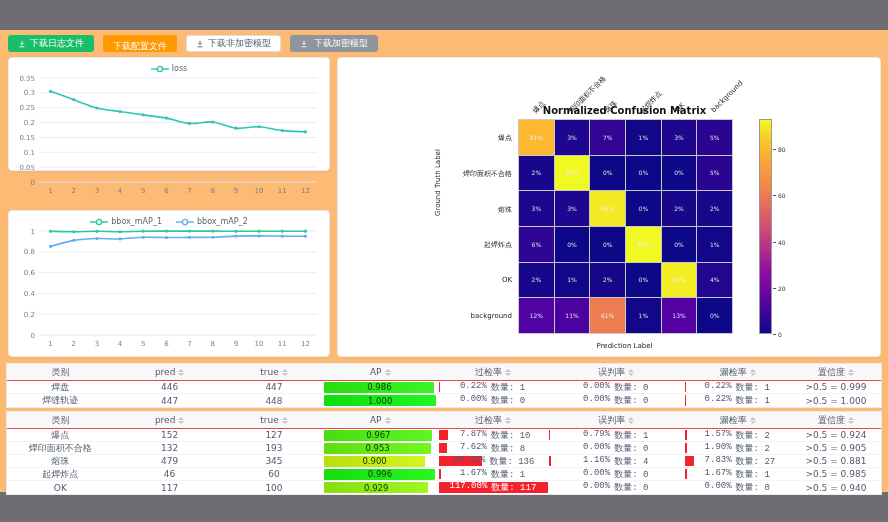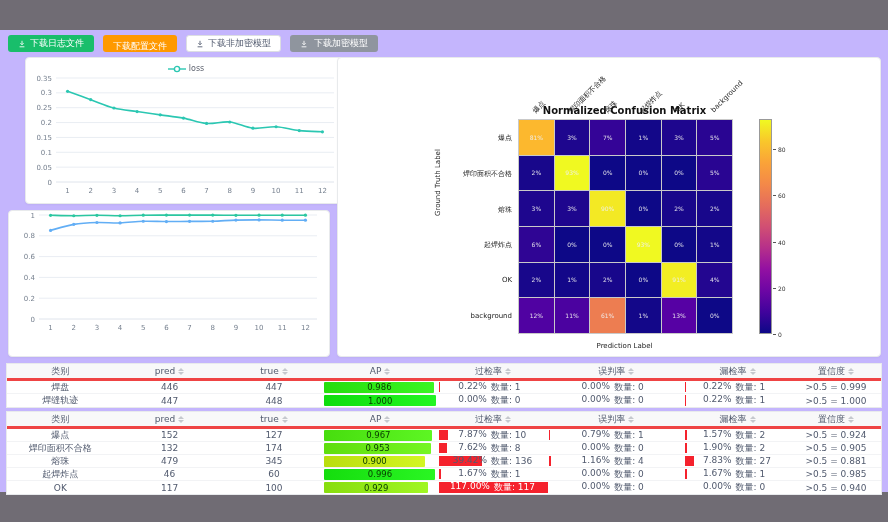--- a/index.html
+++ b/index.html
@@ -1,30 +1,30 @@
 <!DOCTYPE html>
 <html><head>
 <meta charset="utf-8">
 <style>
   * { box-sizing: border-box; margin: 0; padding: 0; }
   html,body { width:888px; height:522px; overflow:hidden; }
   body { background:#706c74; font-family:"DejaVu Sans","Liberation Sans",sans-serif; position:relative; }
-  .main { position:absolute; top:30px; left:0; width:888px; height:462px; background:#c4b5fd; }
+  .main { position:absolute; top:30px; left:0; width:888px; height:462px; background:#fdba74; }
   
   .toolbar { position:absolute; top:5px; left:8px; display:flex; gap:9px; }
   .btn { display:flex; align-items:center; gap:4px; height:17px; padding:0 9px; border-radius:3px;
          font-size:9px; border:1px solid transparent; cursor:pointer; white-space:nowrap; }
   .btn svg { width:8px; height:8px; }
   .btn.green { background:#19be6b; color:#fff; }
   .btn.orange { background:#ff9900; color:#fff;flex-direction:column; }
   .btn.plain { background:#fff; color:#515a6e; border-color:#dcdee2; }
   .btn.gray { background:#8f959e; color:#fff;gap:6px; }
   
   .card { position:absolute; background:#fff; border:1px solid #e8eaec; border-radius:4px; box-shadow:0 1px 2px rgba(0,0,0,.04); }
-  #card-loss { left:25px; top:27px; width:322px; height:147px;text-align:center; }
+  #card-loss { left:8px; top:27px; width:322px; height:114px;text-align:center; }
   #card-map  { left:8px; top:180px; width:322px; height:147px; }
   #card-cm   { left:337px; top:27px; width:544px; height:300px; }
   .legend-row { display:flex; justify-content:center; gap:14px; padding-top:5px; height:16px; align-items:center; }
   .legend-item { display:flex; align-items:center; gap:3px; font-size:8px; color:#5e6470; cursor:pointer; }
   
   .cm-title { position:absolute; top:11px; left:180px; width:213px; text-align:center;
               font-size:10px; font-weight:bold; color:#111;margin-top:36px; }
   #matrix-grid { position:absolute; left:180px; top:61px; width:215px; height:215px;
                  display:grid; grid-template-columns:repeat(6,1fr); grid-template-rows:repeat(6,1fr);
                  gap:1px; background:#c9c9c9; border:1px solid #c9c9c9; }
@@ -38,35 +38,35 @@
   .cm-xlab { position:absolute; left:180px; top:284px; width:213px; text-align:center; font-size:7px; color:#222; }
   #colorbar { position:absolute; left:421px; top:61px; width:13px; height:215px; border:1px solid #999; }
   .cb-tick { position:absolute; left:440px; font-size:6px; color:#333; }
   .cb-dash { position:absolute; left:435px; width:3px; height:1px; background:#555; }
   
   .tbl { position:absolute; left:6px; right:6px; background:#fff; border:1px solid #e8eaec; font-size:9px; color:#515a6e; }
   #table1 { top:333px; }
   #table2 { top:381px; }
   .trow { display:flex; align-items:stretch; border-bottom:1px solid #f2f3f5; }
   .trow:last-child { border-bottom:none; }
-  .thead { background:#f8f8f9; height:17px; border-bottom:3px solid #ef4444; }
+  .thead { background:#f8f8f9; height:17px; border-bottom:1px solid #ef4444;justify-content:flex-end; }
   .trow:not(.thead) { height:13px; }
   .tcell { display:flex; align-items:center; justify-content:center; gap:3px; overflow:hidden; white-space:nowrap; }
   .c0{width:12.2%} .c1{width:12.8%} .c2{width:11.1%} .c3{width:13.2%}
   .c4{width:12.6%} .c5{width:15.6%} .c6{width:12.2%} .c7{width:10.3%}
   .sort { display:inline-flex; flex-direction:column; gap:1px; }
   .sort i { display:block; width:0; height:0; border-left:3px solid transparent; border-right:3px solid transparent; }
   .sort .su { border-bottom:3px solid #c5c8ce; }
   .sort .sd { border-top:3px solid #c5c8ce; }
   .ap-cell { padding:0 2px; justify-content:flex-start;text-align:right; }
   .apbar { height:11px; display:flex; align-items:center; justify-content:center; border-radius:1px; }
   .apbar span { font-size:8.5px; color:#083c00; }
   .rate { position:relative; }
   .ratebar { position:absolute; left:1px; top:1px; bottom:1px; background:#f5222d; min-width:1px; }
-  .ratetext { position:relative; display:flex; justify-content:center; gap:4px; width:100%; }
+  .ratetext { position:relative; display:flex; justify-content:center; gap:4px; width:100%;font-family:Liberation Mono, monospace; }
   .ratetext .rpct { min-width:34px; text-align:right; }
   .ratetext .rcnt { min-width:42px; text-align:left; }
   .rate.full .ratetext { color:#fff; }
   svg text { font-family:"DejaVu Sans","Liberation Sans",sans-serif; }
 </style>
 </head>
 <body>
 
 <div class="main">
 
@@ -146,20 +146,36 @@
           <circle cx="180.58333333333334" cy="49.46285714285713" r="1.6" fill="#2bc7b2"></circle>
           <circle cx="203.75" cy="47.97714285714285" r="1.6" fill="#2bc7b2"></circle>
           <circle cx="226.91666666666669" cy="54.21714285714286" r="1.6" fill="#2bc7b2"></circle>
           <circle cx="250.08333333333334" cy="52.731428571428566" r="1.6" fill="#2bc7b2"></circle>
           <circle cx="273.25" cy="56.59428571428572" r="1.6" fill="#2bc7b2"></circle>
           <circle cx="296.4166666666667" cy="57.78285714285714" r="1.6" fill="#2bc7b2"></circle>
         </svg></div>
   </div>
 
   <div class="card" id="card-map">
+    <div class="legend-row" id="legend-map">
+        <span class="legend-item">
+          <svg width="18" height="8">
+      <line x1="0" y1="4" x2="18" y2="4" stroke="#2bc7a0" stroke-width="1.4"></line>
+      <circle cx="9" cy="4" r="2.6" fill="#fff" stroke="#2bc7a0" stroke-width="1.4"></circle>
+          </svg>
+          <span>bbox_mAP_1</span>
+        </span>
+        <span class="legend-item">
+          <svg width="18" height="8">
+      <line x1="0" y1="4" x2="18" y2="4" stroke="#62aef5" stroke-width="1.4"></line>
+      <circle cx="9" cy="4" r="2.6" fill="#fff" stroke="#62aef5" stroke-width="1.4"></circle>
+          </svg>
+          <span>bbox_mAP_2</span>
+        </span>
+      </div>
     <div id="chart-map"><svg width="320" height="126">
           <line x1="30" x2="308" y1="108" y2="108" stroke="#dfe4ec" stroke-width="1"></line>
           <text x="26" y="110.5" text-anchor="end" font-size="7" fill="#76808f">0</text>
           <line x1="30" x2="308" y1="87.2" y2="87.2" stroke="#e9edf3" stroke-width="1"></line>
           <text x="26" y="89.7" text-anchor="end" font-size="7" fill="#76808f">0.2</text>
           <line x1="30" x2="308" y1="66.4" y2="66.4" stroke="#e9edf3" stroke-width="1"></line>
           <text x="26" y="68.9" text-anchor="end" font-size="7" fill="#76808f">0.4</text>
           <line x1="30" x2="308" y1="45.6" y2="45.6" stroke="#e9edf3" stroke-width="1"></line>
           <text x="26" y="48.1" text-anchor="end" font-size="7" fill="#76808f">0.6</text>
           <line x1="30" x2="308" y1="24.799999999999997" y2="24.799999999999997" stroke="#e9edf3" stroke-width="1"></line>
@@ -546,21 +562,21 @@
           <div class="ratetext">
             <span class="rpct">1.57%</span>
             <span class="rcnt">数量: 2</span>
           </div>
         </div>
         <div class="tcell c7">&gt;0.5 = 0.924</div>
       </div>
       <div class="trow">
         <div class="tcell c0">焊印面积不合格</div>
         <div class="tcell c1">132</div>
-        <div class="tcell c2">174</div>
+        <div class="tcell c2">193</div>
         <div class="tcell c3 ap-cell">
           <div class="apbar" style="width: 95.3%; background: linear-gradient(to right, rgb(95, 221, 14), rgb(117, 246, 35));">
             <span>0.953</span>
           </div>
         </div>
         <div class="tcell c4 rate">
           <div class="ratebar" style="width: 7.62%;"></div>
           <div class="ratetext">
             <span class="rpct">7.62%</span>
             <span class="rcnt">数量: 8</span>

